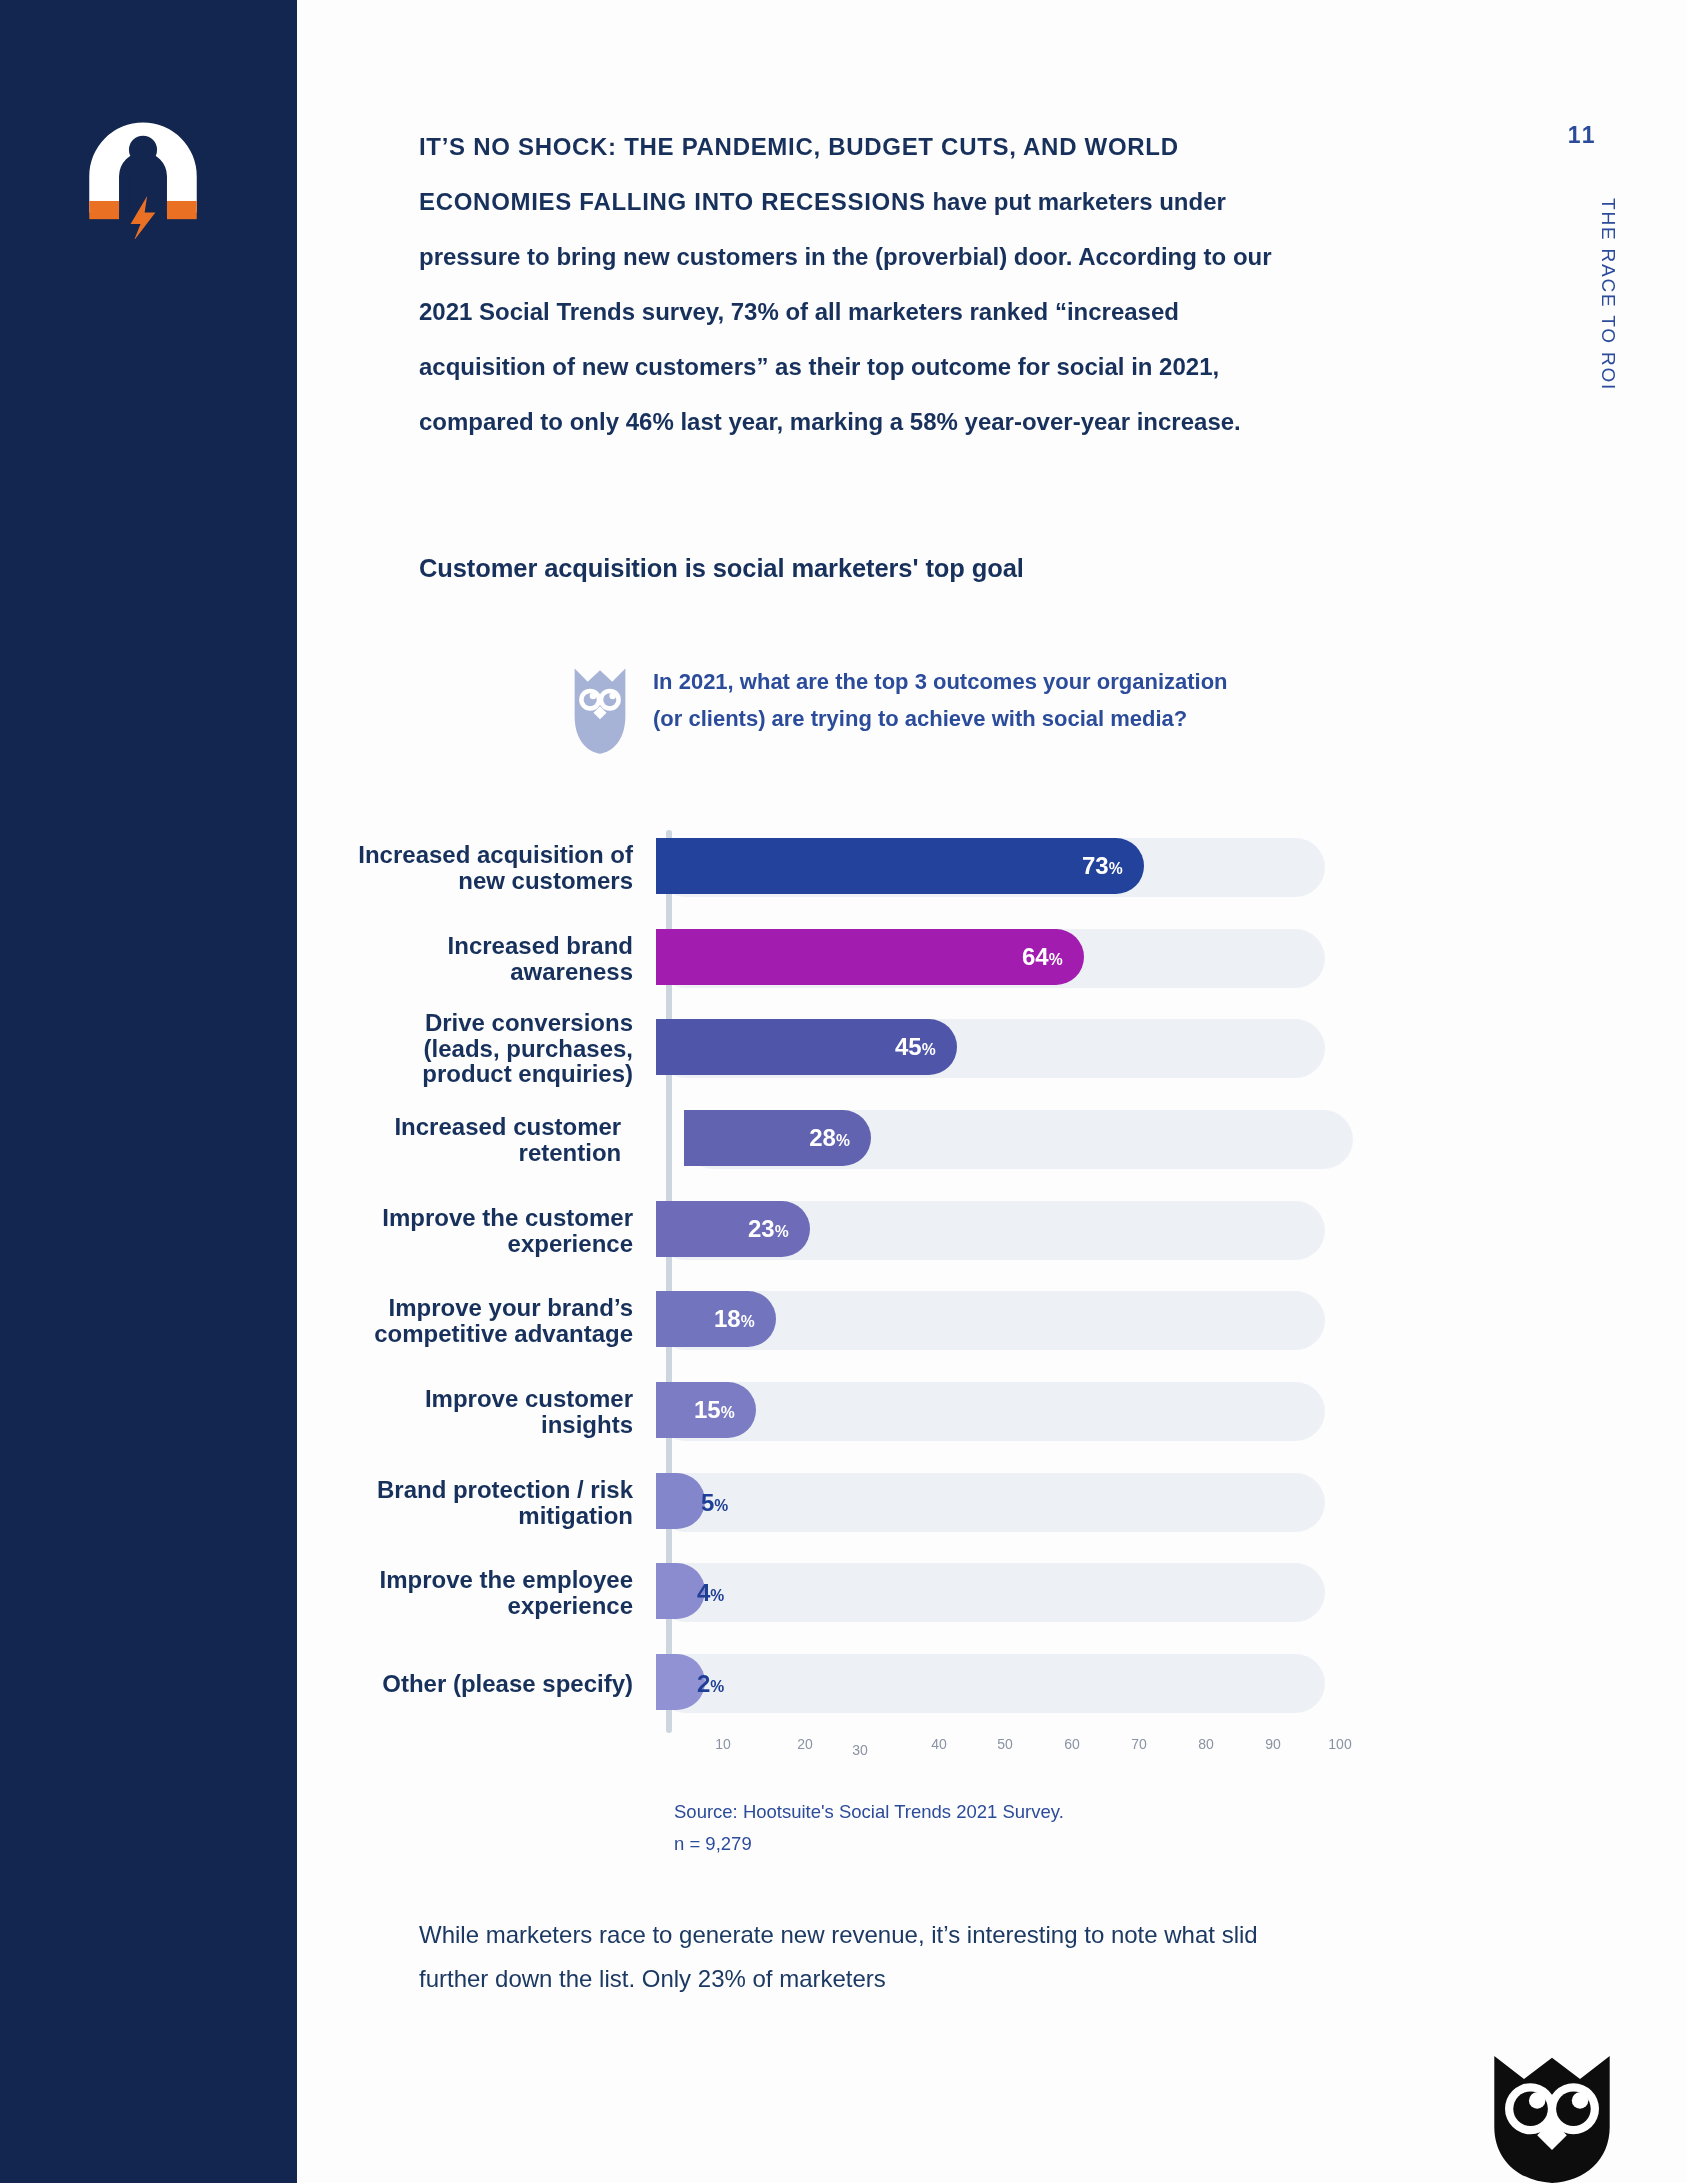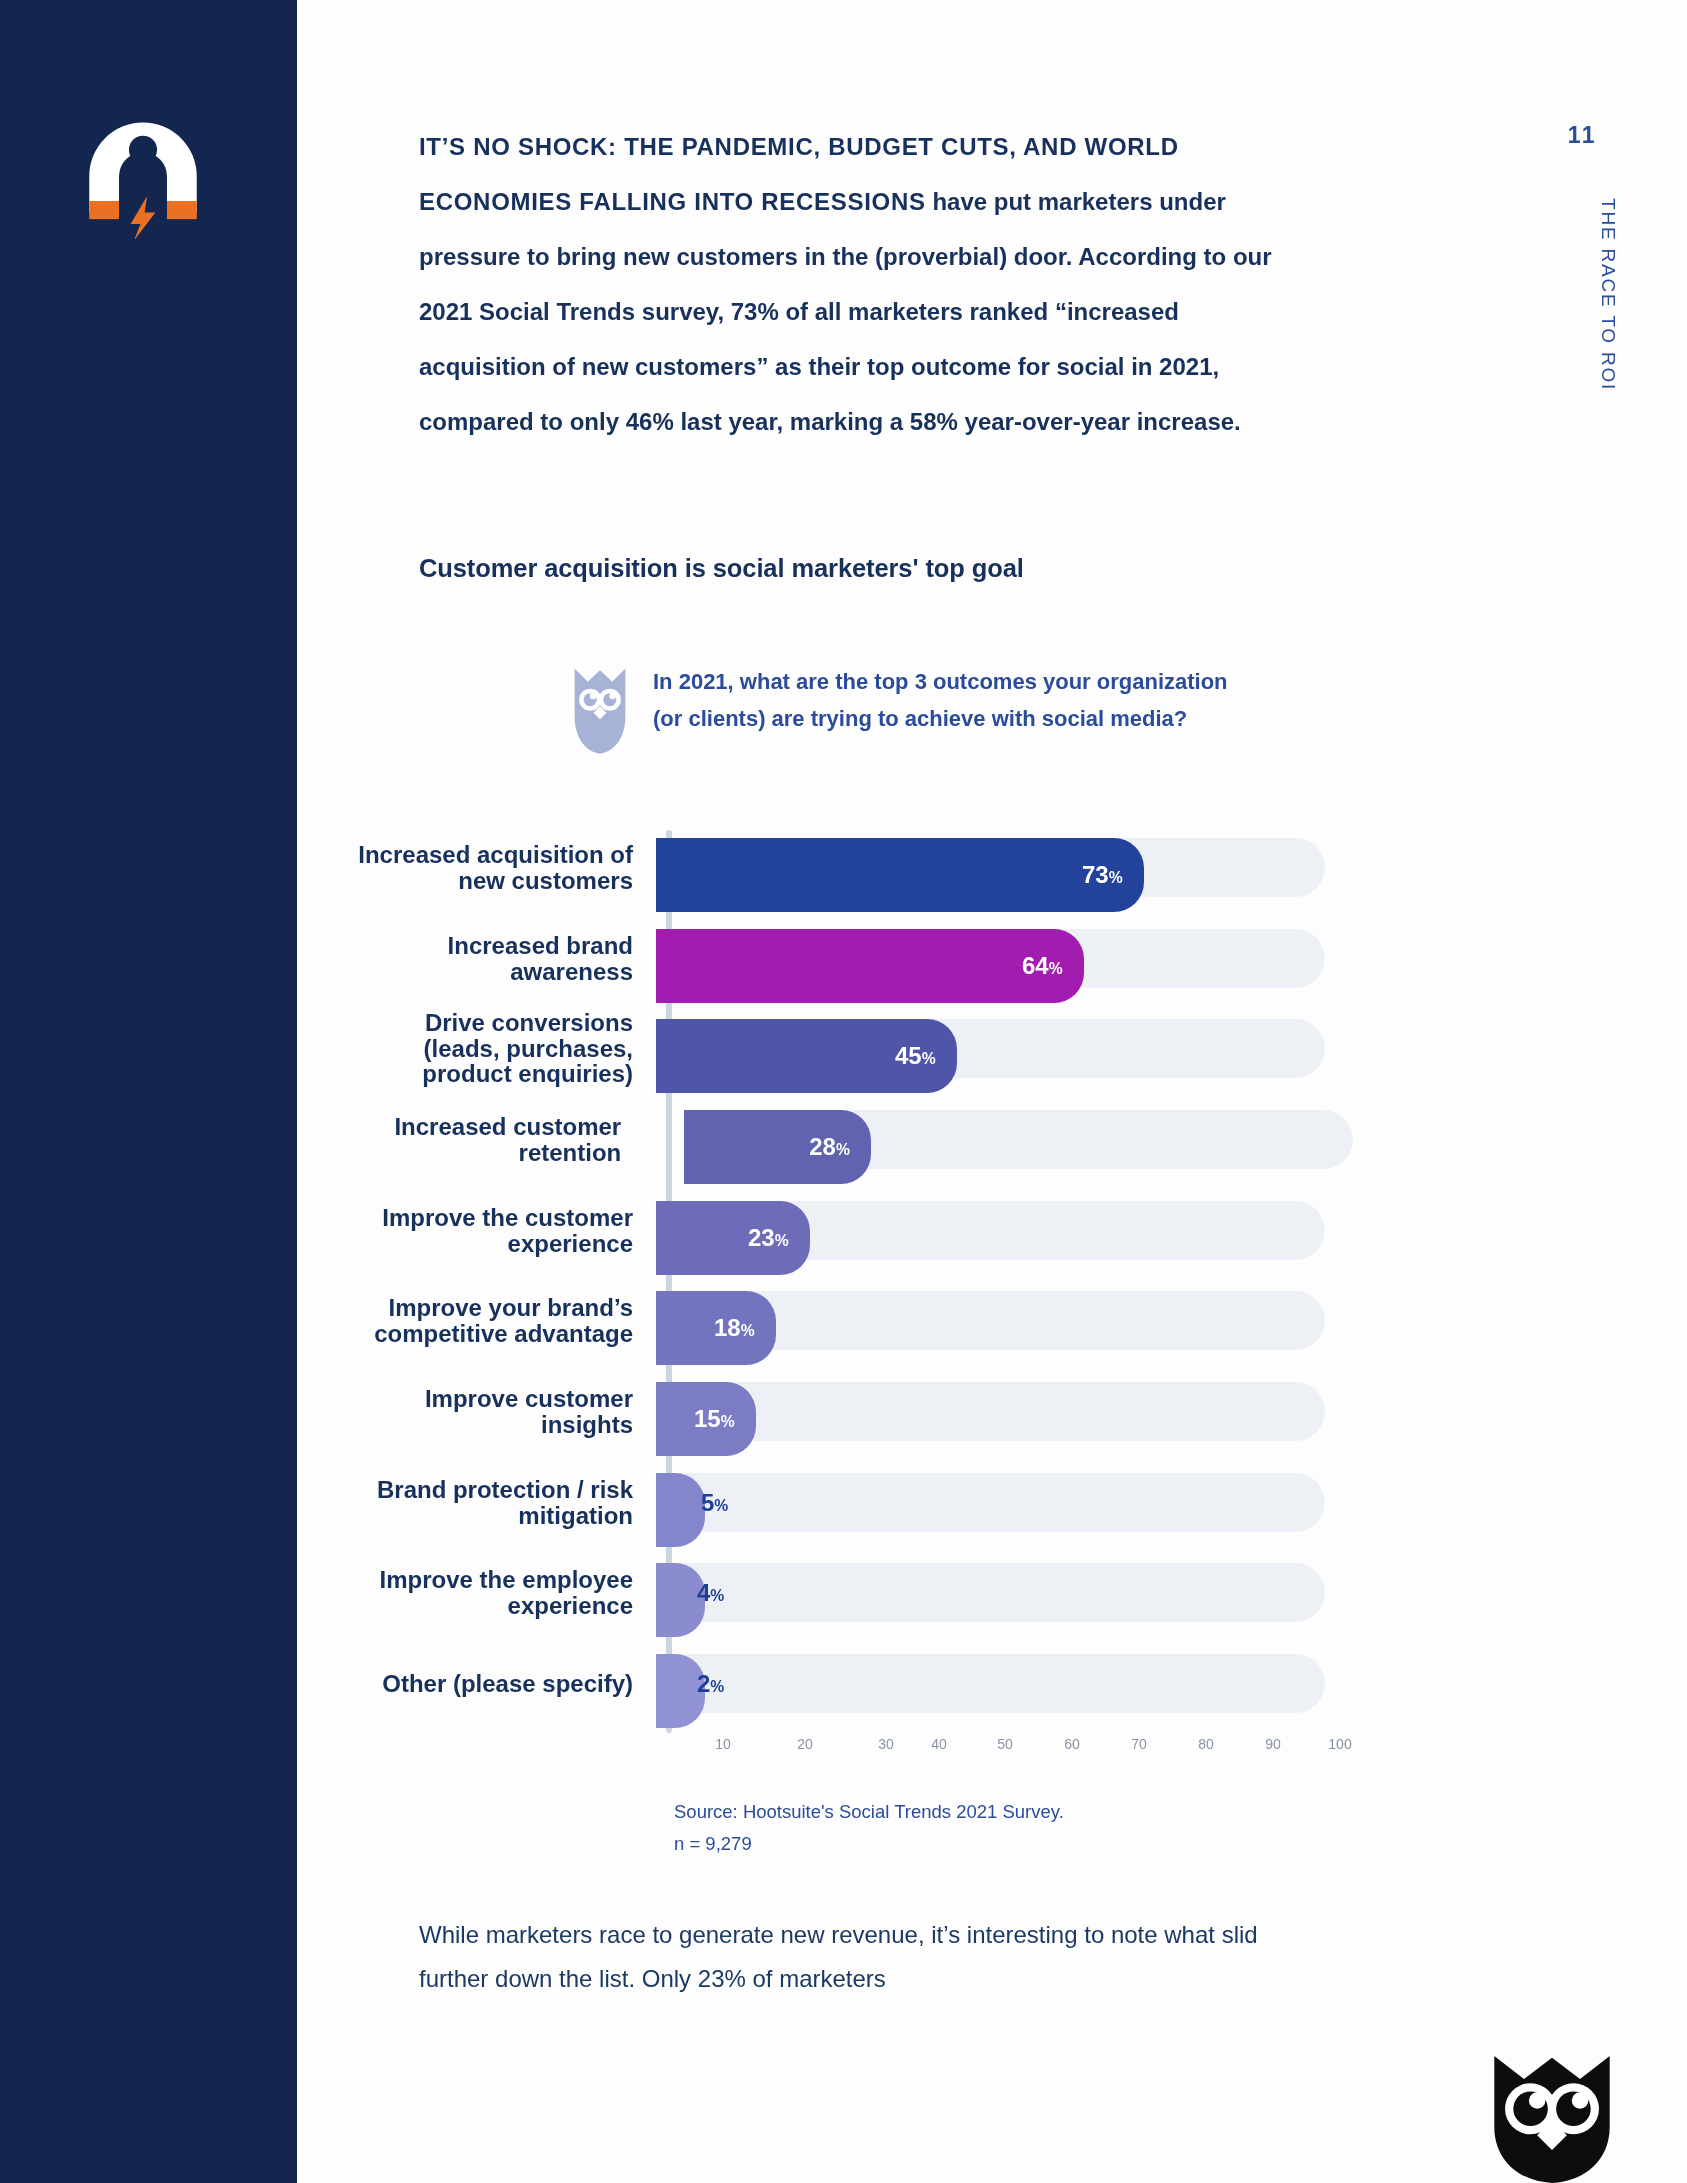--- a/index.html
+++ b/index.html
@@ -158,21 +158,21 @@
     left: 0; top: 0;
     width: 669px;
     height: 59px;
     background: #edf1f6;
     border-radius: 30px;
   }
 
   .bar-fill {
     position: absolute;
     left: 0; top: 0;
-    height: 74px;
+    height: 56px;
     border-radius: 0 30px 30px 0;
     display: flex;
     align-items: center;
     justify-content: flex-end;
     padding-right: 21.4px;
     padding-left: 28px;
   }
 
   .bar-value-inside {
     color: #ffffff;
@@ -365,21 +365,21 @@
         <div class="bar-area">
           <div class="bar-track" style="background: rgb(237, 241, 246);"></div>
           <div class="bar-fill" style="width: 30px; background: rgb(144, 146, 211);"></div>
           <span class="bar-value-outside" style="left: 41px;">2<span class="pct">%</span></span>
         </div>
       </div>
     </div>
   <div id="axis-ticks">
       <span class="tick" style="left: 52px;">10</span>
       <span class="tick" style="left: 134px;">20</span>
-      <span class="tick" style="left: 215px;">30</span>
+      <span class="tick" style="left: 189px; margin-top: 6px;">30</span>
       <span class="tick" style="left: 268px;">40</span>
       <span class="tick" style="left: 334px;">50</span>
       <span class="tick" style="left: 401px;">60</span>
       <span class="tick" style="left: 468px;">70</span>
       <span class="tick" style="left: 535px;">80</span>
       <span class="tick" style="left: 602px;">90</span>
       <span class="tick" style="left: 669px;">100</span>
     </div>
 </div>
 

